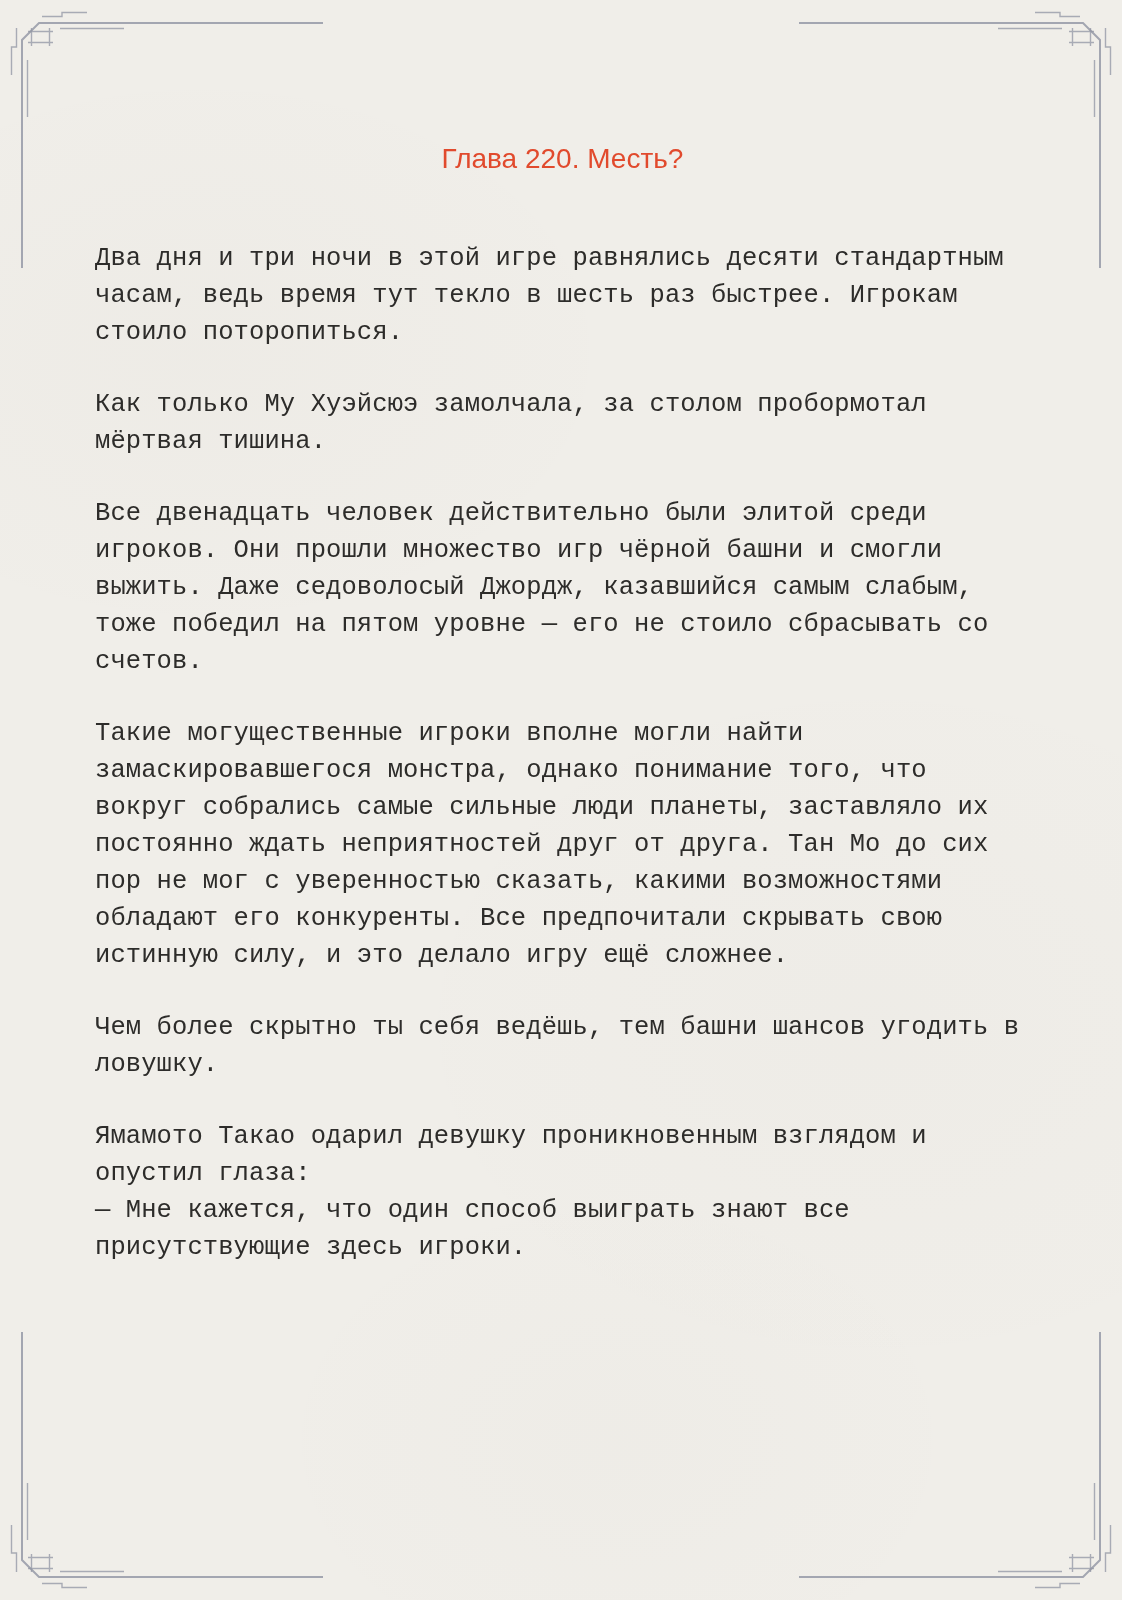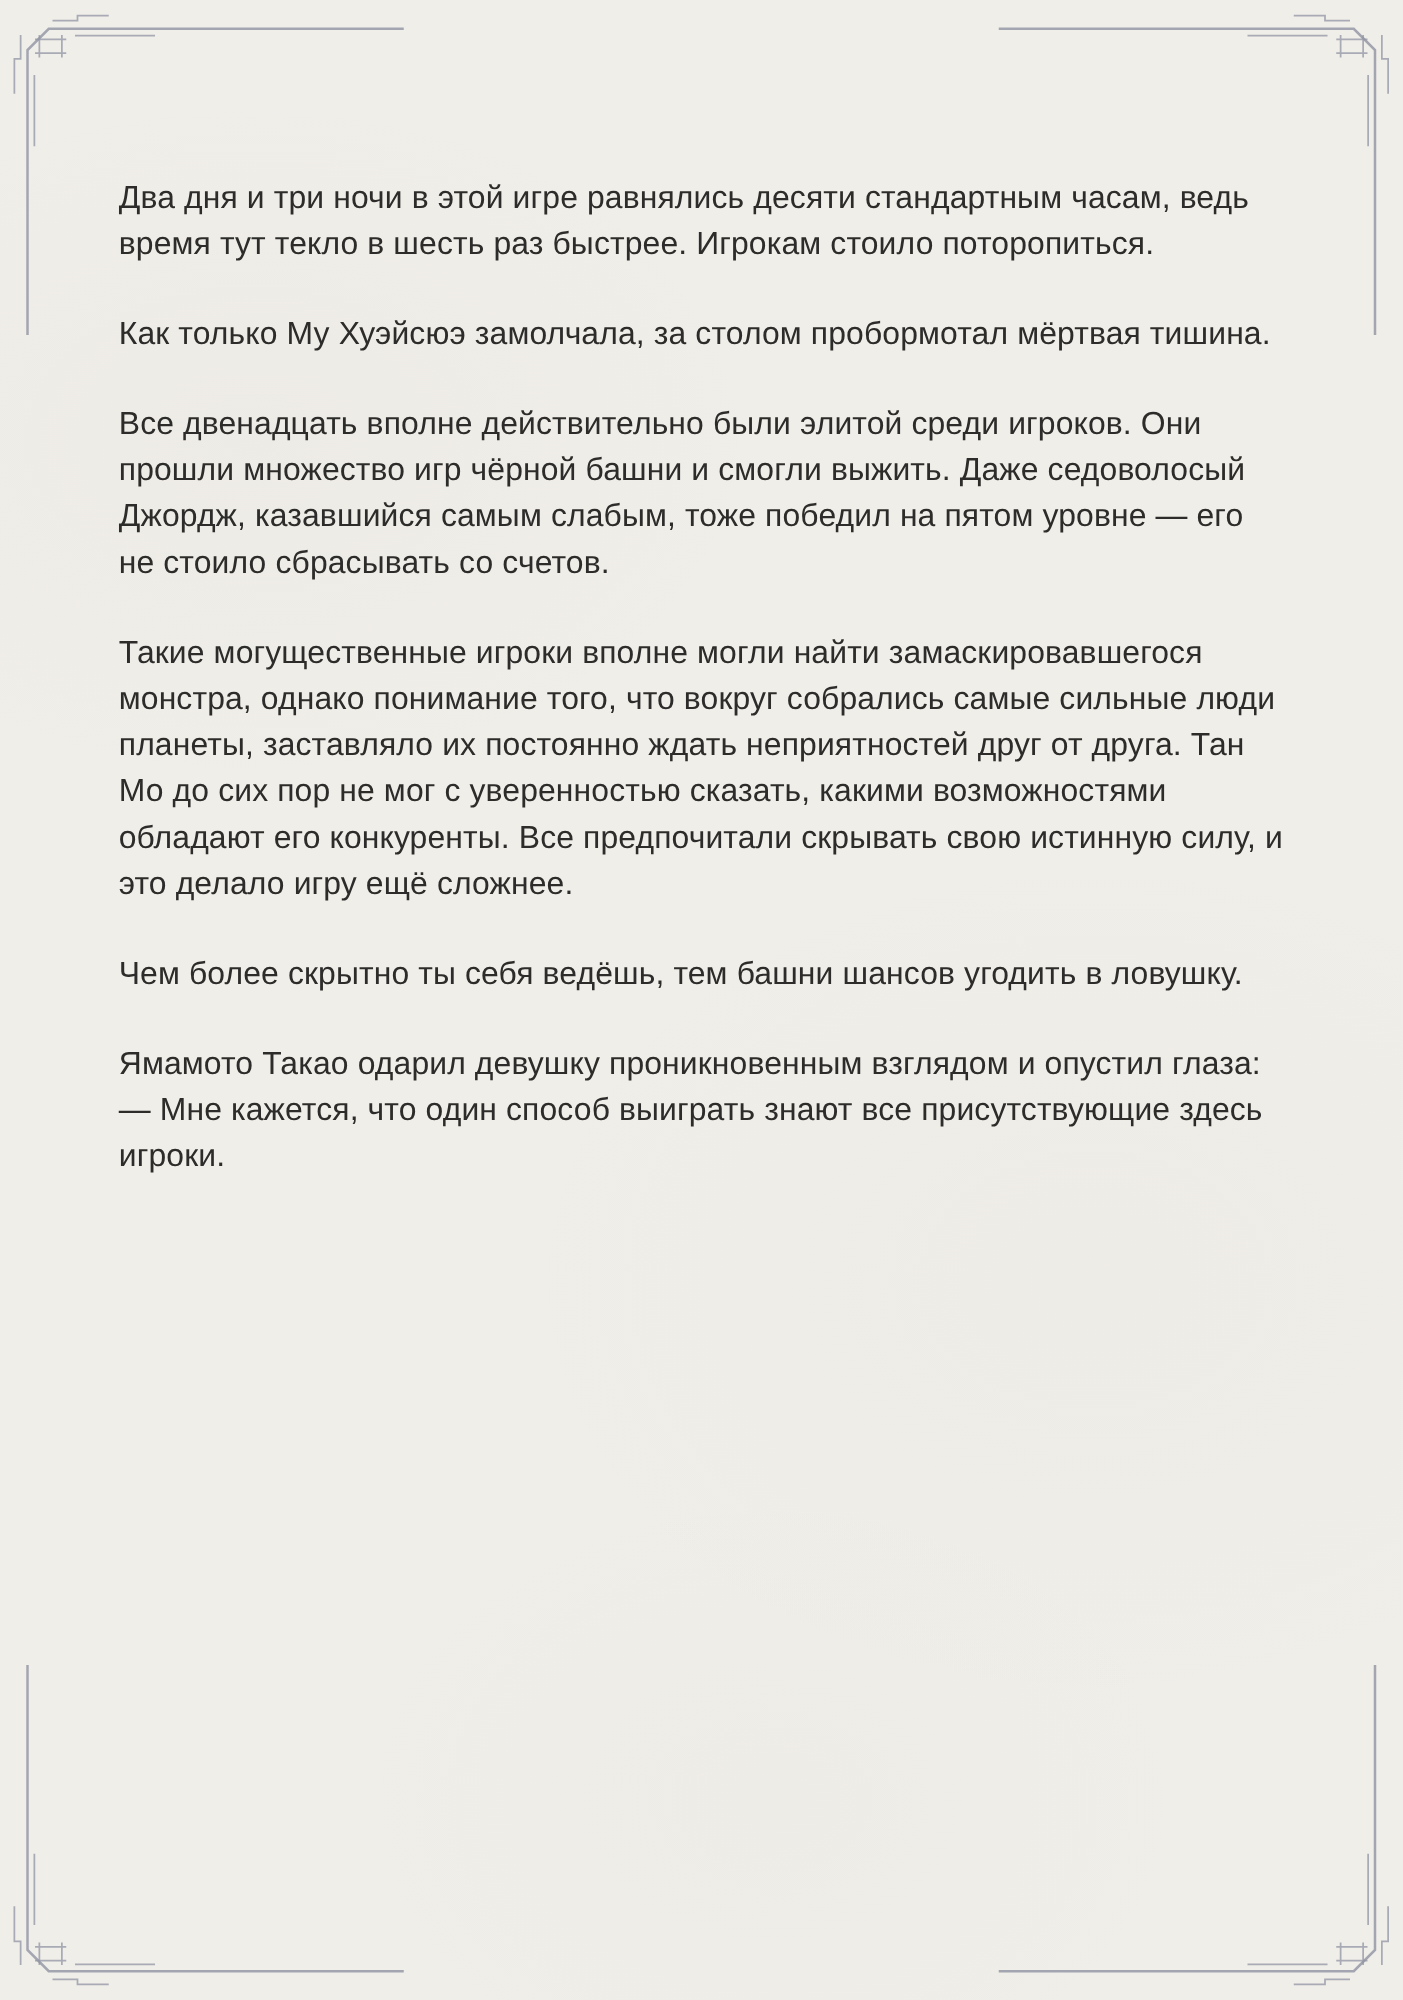--- a/index.html
+++ b/index.html
@@ -47,20 +47,21 @@
     font-weight:400;
     text-align:center;
     color:var(--accent);
   }
   .content p{
     margin:0 0 35px 0;
     font-size:25.5px;
     line-height:37px;
     white-space:pre-line; 
     letter-spacing:0.1px;
+    font-family:Liberation Mono, monospace;
   }
 </style>
 </head>
 <body>
 
 <div class="page">
 
   <svg class="frame" viewBox="0 0 1122 1600" aria-hidden="true">
     <defs>
       <g id="corner">
@@ -78,22 +79,23 @@
         <path class="b1" d="M28 31.5 H53 M28 42.5 H53 M31.5 28 V46 M49.5 28 V46"></path>
       </g>
     </defs>
     <use href="#corner"></use>
     <use href="#corner" transform="translate(1122 0) scale(-1 1)"></use>
     <use href="#corner" transform="translate(0 1600) scale(1 -1)"></use>
     <use href="#corner" transform="translate(1122 1600) scale(-1 -1)"></use>
   </svg>
 
   <main class="content">
+    <h1 class="chapter-title">Глава 220. Месть?</h1>
     <p>Два дня и три ночи в этой игре равнялись десяти стандартным часам, ведь время тут текло в шесть раз быстрее. Игрокам стоило поторопиться.</p>
     <p>Как только Му Хуэйсюэ замолчала, за столом пробормотал мёртвая тишина.</p>
-    <p>Все двенадцать вполне действительно были элитой среди игроков. Они прошли множество игр чёрной башни и смогли выжить. Даже седоволосый Джордж, казавшийся самым слабым, тоже победил на пятом уровне — его не стоило сбрасывать со счетов.</p>
+    <p>Все двенадцать человек действительно были элитой среди игроков. Они прошли множество игр чёрной башни и смогли выжить. Даже седоволосый Джордж, казавшийся самым слабым, тоже победил на пятом уровне — его не стоило сбрасывать со счетов.</p>
     <p>Такие могущественные игроки вполне могли найти замаскировавшегося монстра, однако понимание того, что вокруг собрались самые сильные люди планеты, заставляло их постоянно ждать неприятностей друг от друга. Тан Мо до сих пор не мог с уверенностью сказать, какими возможностями обладают его конкуренты. Все предпочитали скрывать свою истинную силу, и это делало игру ещё сложнее.</p>
     <p>Чем более скрытно ты себя ведёшь, тем башни шансов угодить в ловушку.</p>
     <p>Ямамото Такао одарил девушку проникновенным взглядом и опустил глаза:
 — Мне кажется, что один способ выиграть знают все присутствующие здесь игроки.</p>
   </main>
 
 </div>
 
 </body></html>

